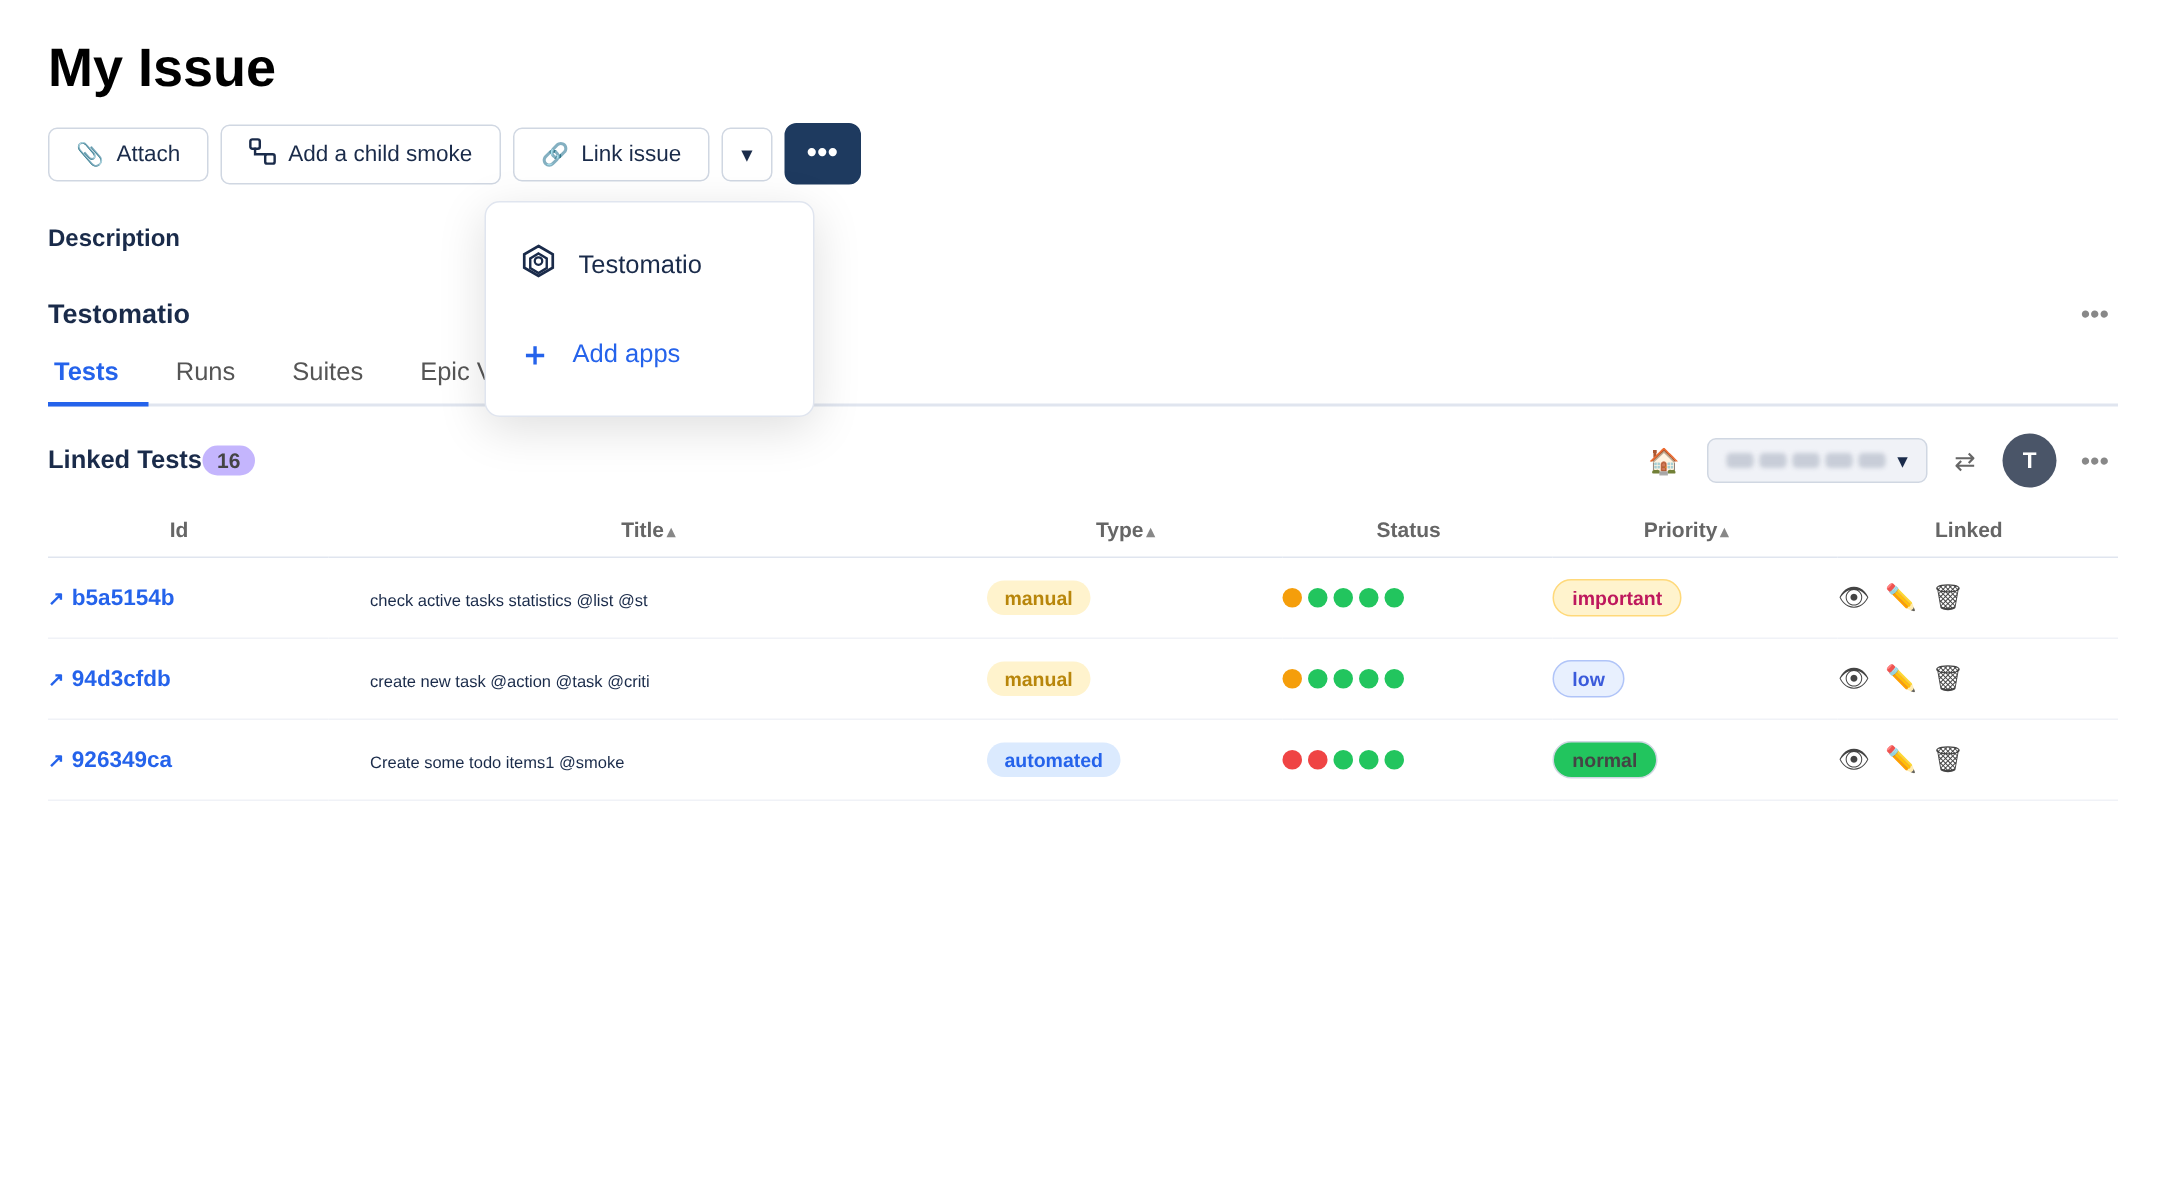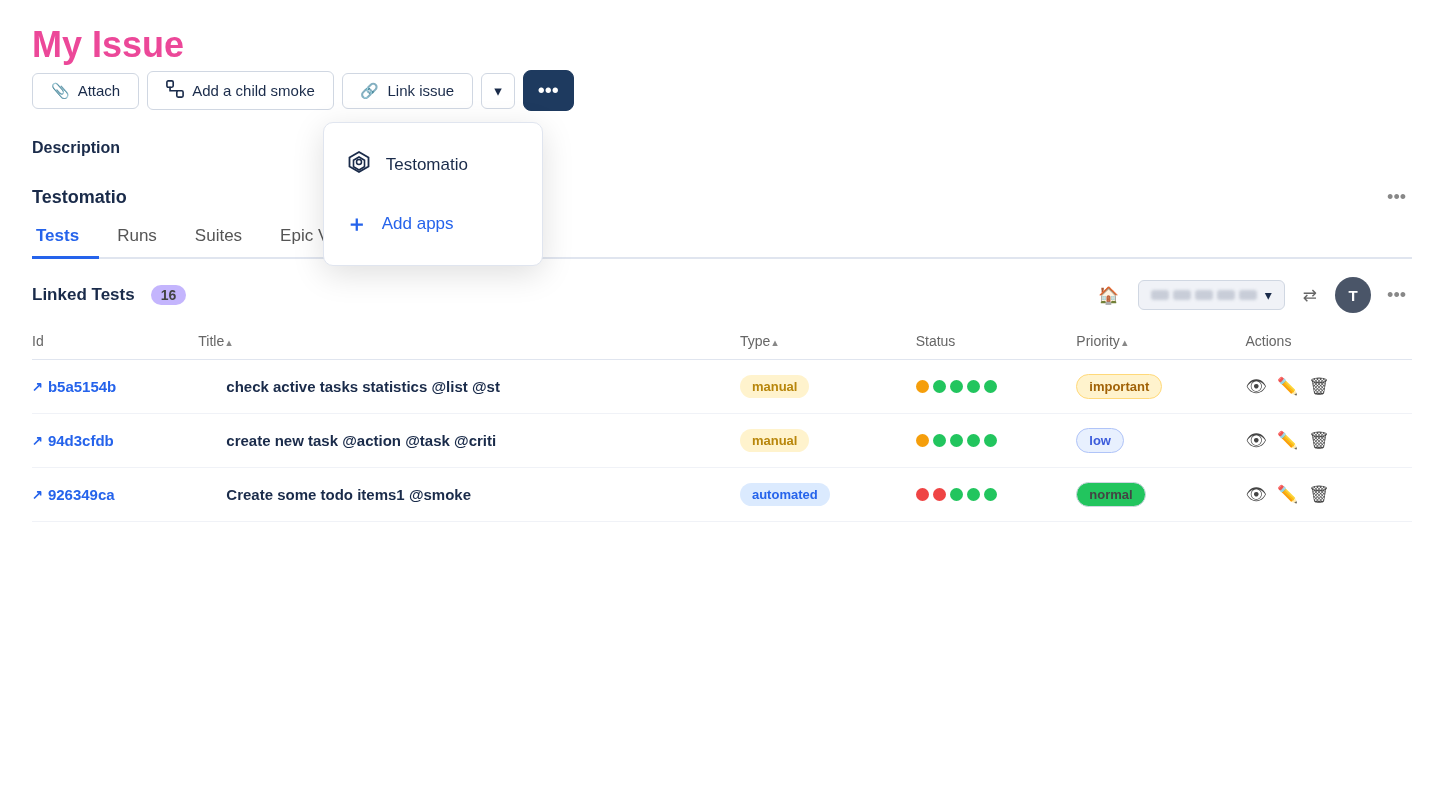--- a/index.html
+++ b/index.html
@@ -6,22 +6,22 @@
     body {
       font-family: -apple-system, BlinkMacSystemFont, 'Segoe UI', sans-serif;
       background: #fff;
       color: #1a2b4a;
       padding: 24px 32px;
       min-width: 1444px;
     }
     .page-title {
       font-size: 36px;
       font-weight: 700;
-      color: #ec4899;
-      margin-bottom: 4px;
+      color: #000000;
+      margin-bottom: 16px;
     }
     .toolbar {
       display: flex;
       align-items: center;
       gap: 8px;
       margin-bottom: 28px;
       position: relative;
     }
     .btn {
       display: flex;
@@ -128,21 +128,21 @@
     }
     .tab.active {
       color: #2563eb;
       border-bottom: 3px solid #2563eb;
       font-weight: 600;
     }
     .tab:not(:first-child) { padding-left: 18px; }
     .linked-tests-header {
       display: flex;
       align-items: center;
-      gap: 16px;
+      gap: 0;
       margin-bottom: 12px;
     }
     .linked-tests-title {
       font-size: 17px;
       font-weight: 600;
       color: #1a2b4a;
     }
     .badge {
       background: #c4b5fd;
       color: #444;
@@ -175,23 +175,23 @@
       align-items: center;
       justify-content: center;
       font-size: 15px;
       font-weight: 700;
     }
     .table {
       width: 100%;
       border-collapse: collapse;
     }
     .table th {
-      text-align: left;
+      text-align: center;
       font-size: 14px;
-      font-weight: 400;
+      font-weight: 700;
       color: #666;
       padding: 8px 12px 10px 0;
       border-bottom: 1.5px solid #e0e5ef;
     }
     .table th:first-child { padding-left: 0; }
     .table td {
       padding: 14px 12px 14px 0;
       font-size: 14px;
       color: #1a2b4a;
       border-bottom: 1px solid #f0f2f7;
@@ -203,22 +203,22 @@
       font-weight: 600;
       display: flex;
       align-items: center;
       gap: 5px;
       text-decoration: none;
       font-size: 15px;
       white-space: nowrap;
     }
     .external-icon { font-size: 13px; }
     .title-text {
-      font-weight: 700;
-      font-size: 15px;
+      font-weight: 400;
+      font-size: 11px;
       max-width: 420px;
       white-space: nowrap;
       overflow: hidden;
       text-overflow: ellipsis;
       margin-left: 28px;
     }
     .type-badge {
       display: inline-block;
       padding: 4px 12px;
       border-radius: 14px;
@@ -246,21 +246,21 @@
     }
     .priority-badge {
       display: inline-block;
       padding: 4px 12px;
       border-radius: 14px;
       font-size: 13px;
       font-weight: 600;
     }
     .priority-important {
       background: #fff3cd;
-      color: #a16207;
+      color: #be185d;
       border: 1px solid #ffd97a;
     }
     .priority-low {
       background: #e8f0fe;
       color: #3b5bdb;
       border: 1px solid #b0c4f8;
     }
     .priority-normal {
       background: #22c55e;
       color: #444;
@@ -394,21 +394,21 @@
       <th style="cursor:pointer;">
         <span>Title</span><span class="sort-arrow">▴</span>
       </th>
       <th style="cursor:pointer;">
         <span>Type</span><span class="sort-arrow">▴</span>
       </th>
       <th><span>Status</span></th>
       <th style="cursor:pointer;">
         <span>Priority</span><span class="sort-arrow">▴</span>
       </th>
-      <th><span>Actions</span></th>
+      <th><span>Linked</span></th>
     </tr>
   </thead>
   <tbody id="table-body">
   <tr>
         <td>
           <a class="id-link" href="#">
     <span class="external-icon">↗</span>
     b5a5154b
   </a>
         </td>

